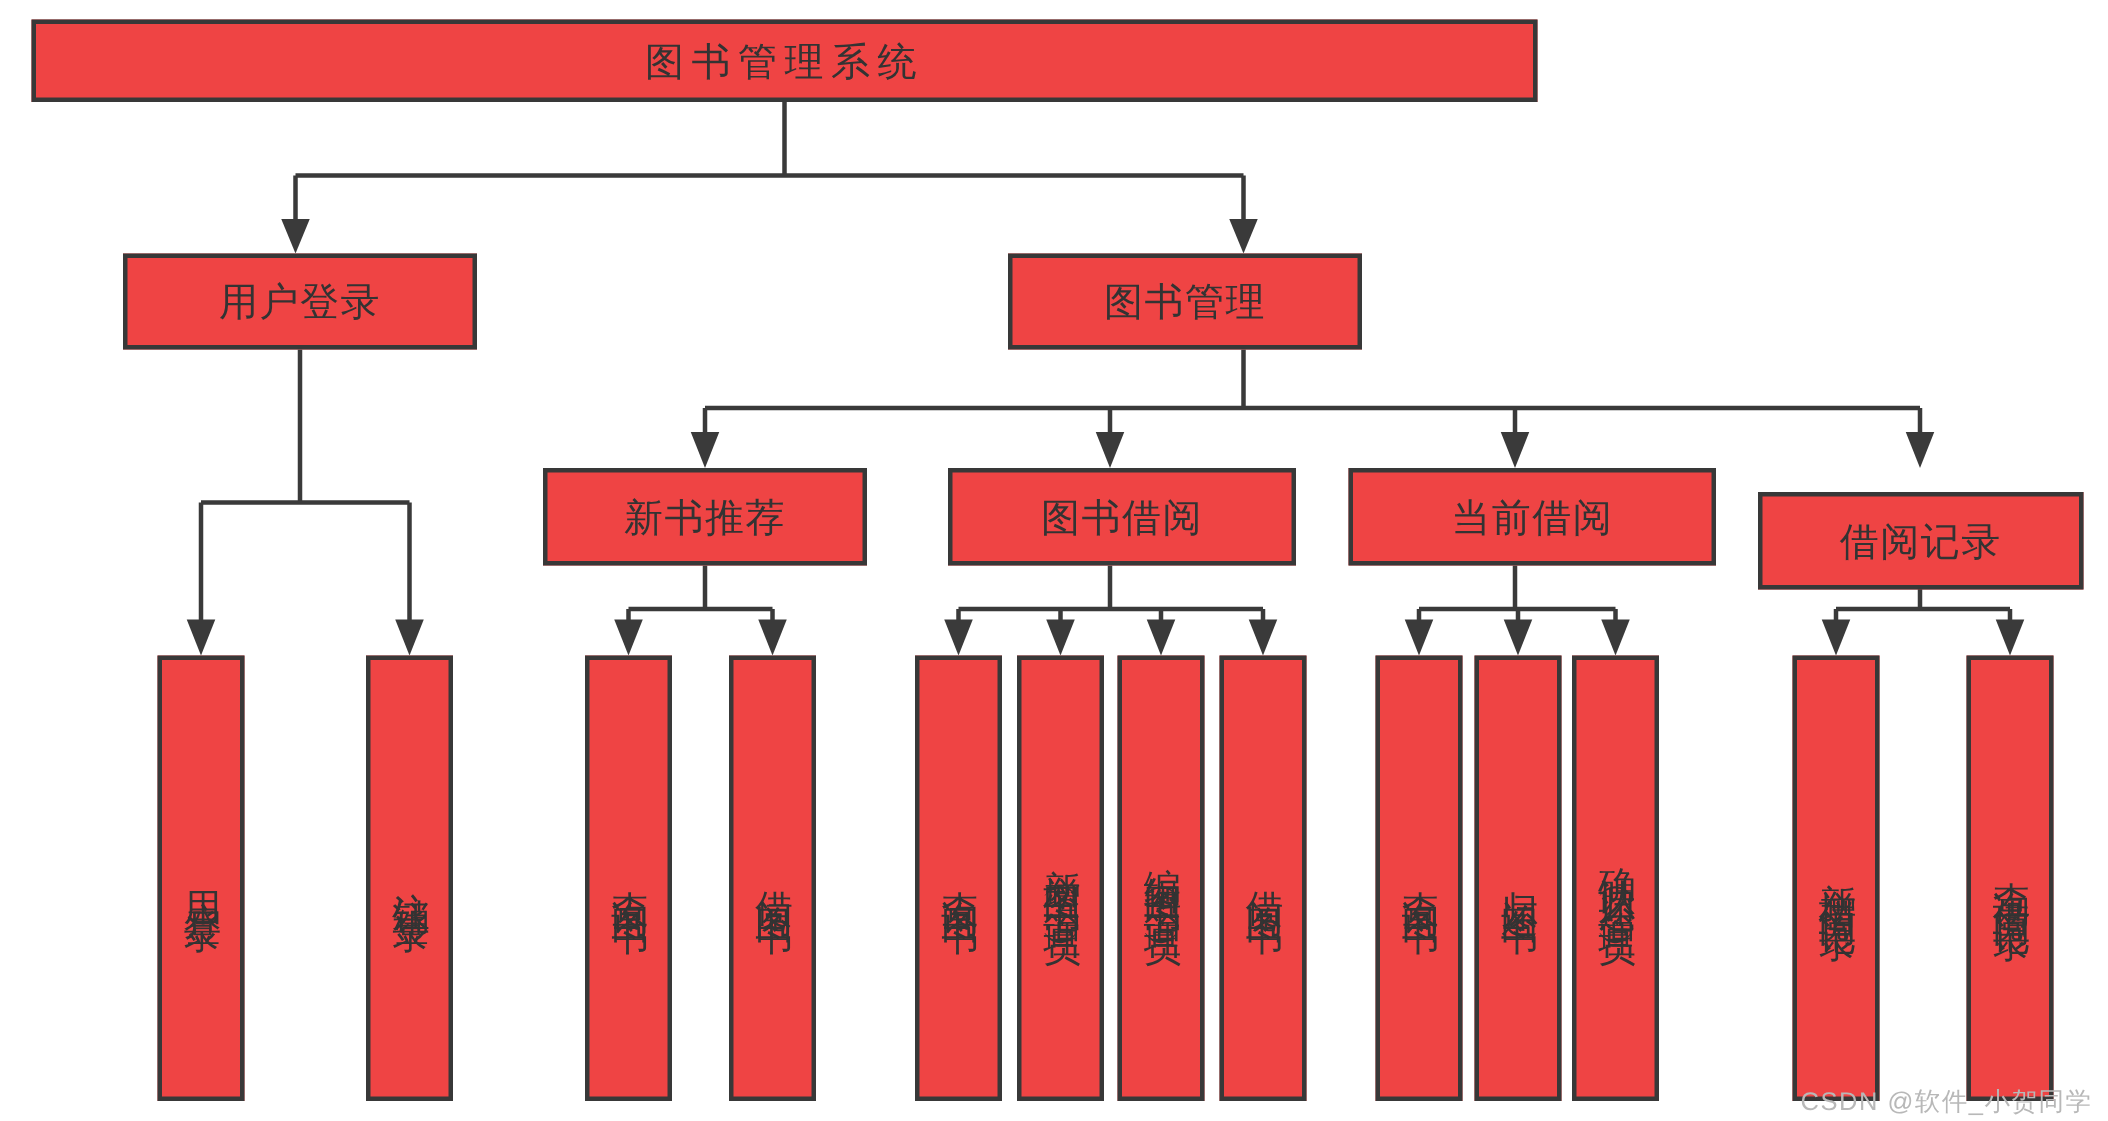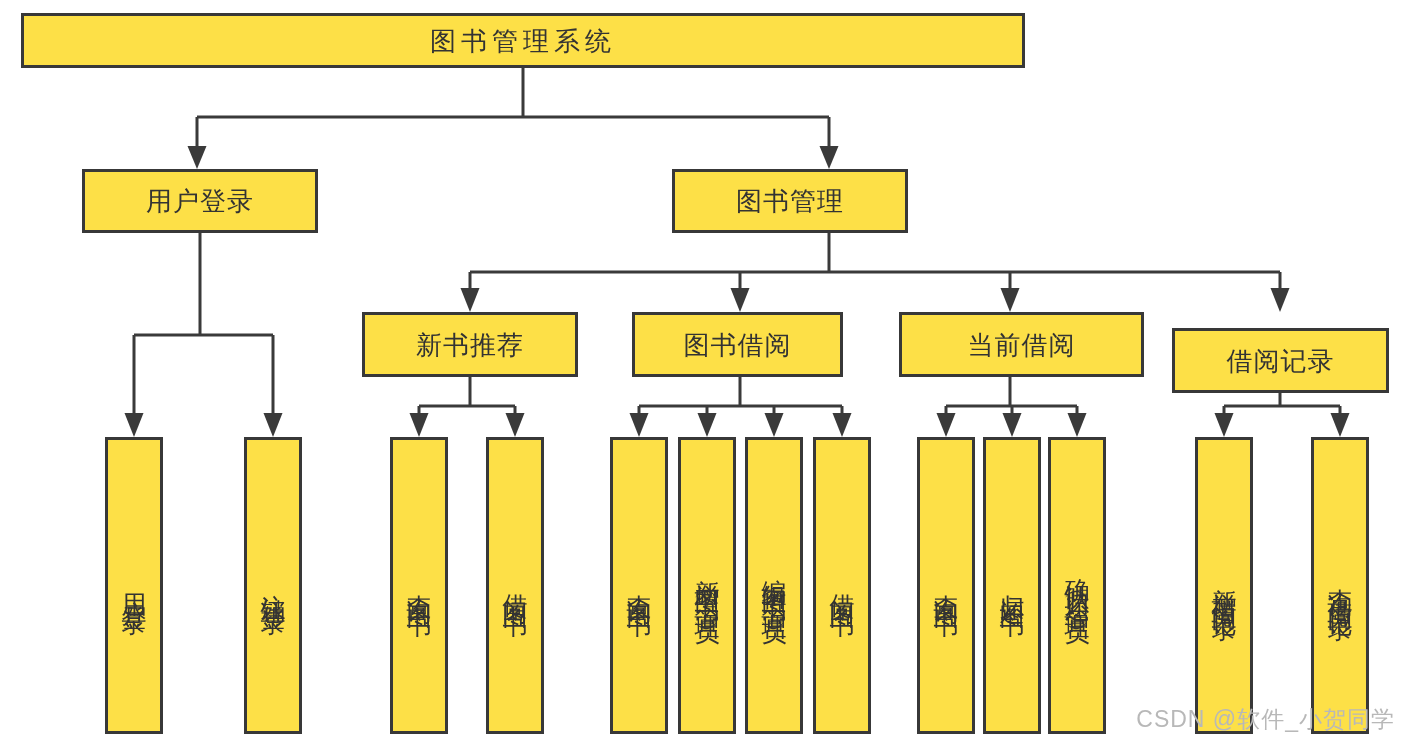--- a/index.html
+++ b/index.html
@@ -17,40 +17,40 @@
     font-family:"Liberation Sans", sans-serif;
     color:var(--text);
   }
   .connectors{position:absolute;left:0;top:0;}
   .connectors path{stroke:var(--line);stroke-width:3;fill:none;}
   .connectors polygon{fill:var(--line);stroke:none;}
   .node{
     position:absolute;
     box-sizing:border-box;
     border:3px solid #383838;
-    background:#fde047;
+    background:#ef4444;
     display:flex;
     align-items:center;
     justify-content:center;
     white-space:nowrap;
     line-height:1;
   }
   .node.root{font-size:26px;letter-spacing:5px;}
   .node.l2,.node.l3{font-size:26px;letter-spacing:1px;}
   .node.leaf{
     writing-mode:vertical-rl;
     text-orientation:mixed;
     font-size:25px;
     letter-spacing:6px;
     white-space:nowrap;
   }
   .watermark{
     position:absolute;
-    right:10px;bottom:12px;
-    font-size:23px;
+    right:10px;bottom:1px;
+    font-size:17px;
     color:var(--wm);
     letter-spacing:1px;
     z-index:5;
   }
 </style>
 </head>
 <body>
 
 <div class="stage">
 
@@ -89,21 +89,21 @@
     <polygon points="1214.5,413 1233.5,413 1224,437"></polygon>
     <polygon points="1330.5,413 1349.5,413 1340,437"></polygon>
   </svg>
 
   <div class="node root" style="left:21px;top:13px;width:1004px;height:55px">图书管理系统</div>
 
   <div class="node l2" style="left:82px;top:169px;width:236px;height:64px">用户登录</div>
   <div class="node l2" style="left:672px;top:169px;width:236px;height:64px">图书管理</div>
 
   <div class="node l3" style="left:362px;top:312px;width:216px;height:65px">新书推荐</div>
-  <div class="node l3" style="left:632px;top:312px;width:211px;height:65px">图书借阅</div>
+  <div class="node l3" style="left:632px;top:312px;width:232px;height:65px">图书借阅</div>
   <div class="node l3" style="left:899px;top:312px;width:245px;height:65px">当前借阅</div>
   <div class="node l3" style="left:1172px;top:328px;width:217px;height:65px">借阅记录</div>
 
   <div class="node leaf" style="left:105px;top:437px;width:58px;height:297px">用户登录</div>
   <div class="node leaf" style="left:244px;top:437px;width:58px;height:297px">注销登录</div>
 
   <div class="node leaf" style="left:390px;top:437px;width:58px;height:297px">查询图书</div>
   <div class="node leaf" style="left:486px;top:437px;width:58px;height:297px">借阅图书</div>
 
   <div class="node leaf" style="left:610px;top:437px;width:58px;height:297px">查询图书</div>

